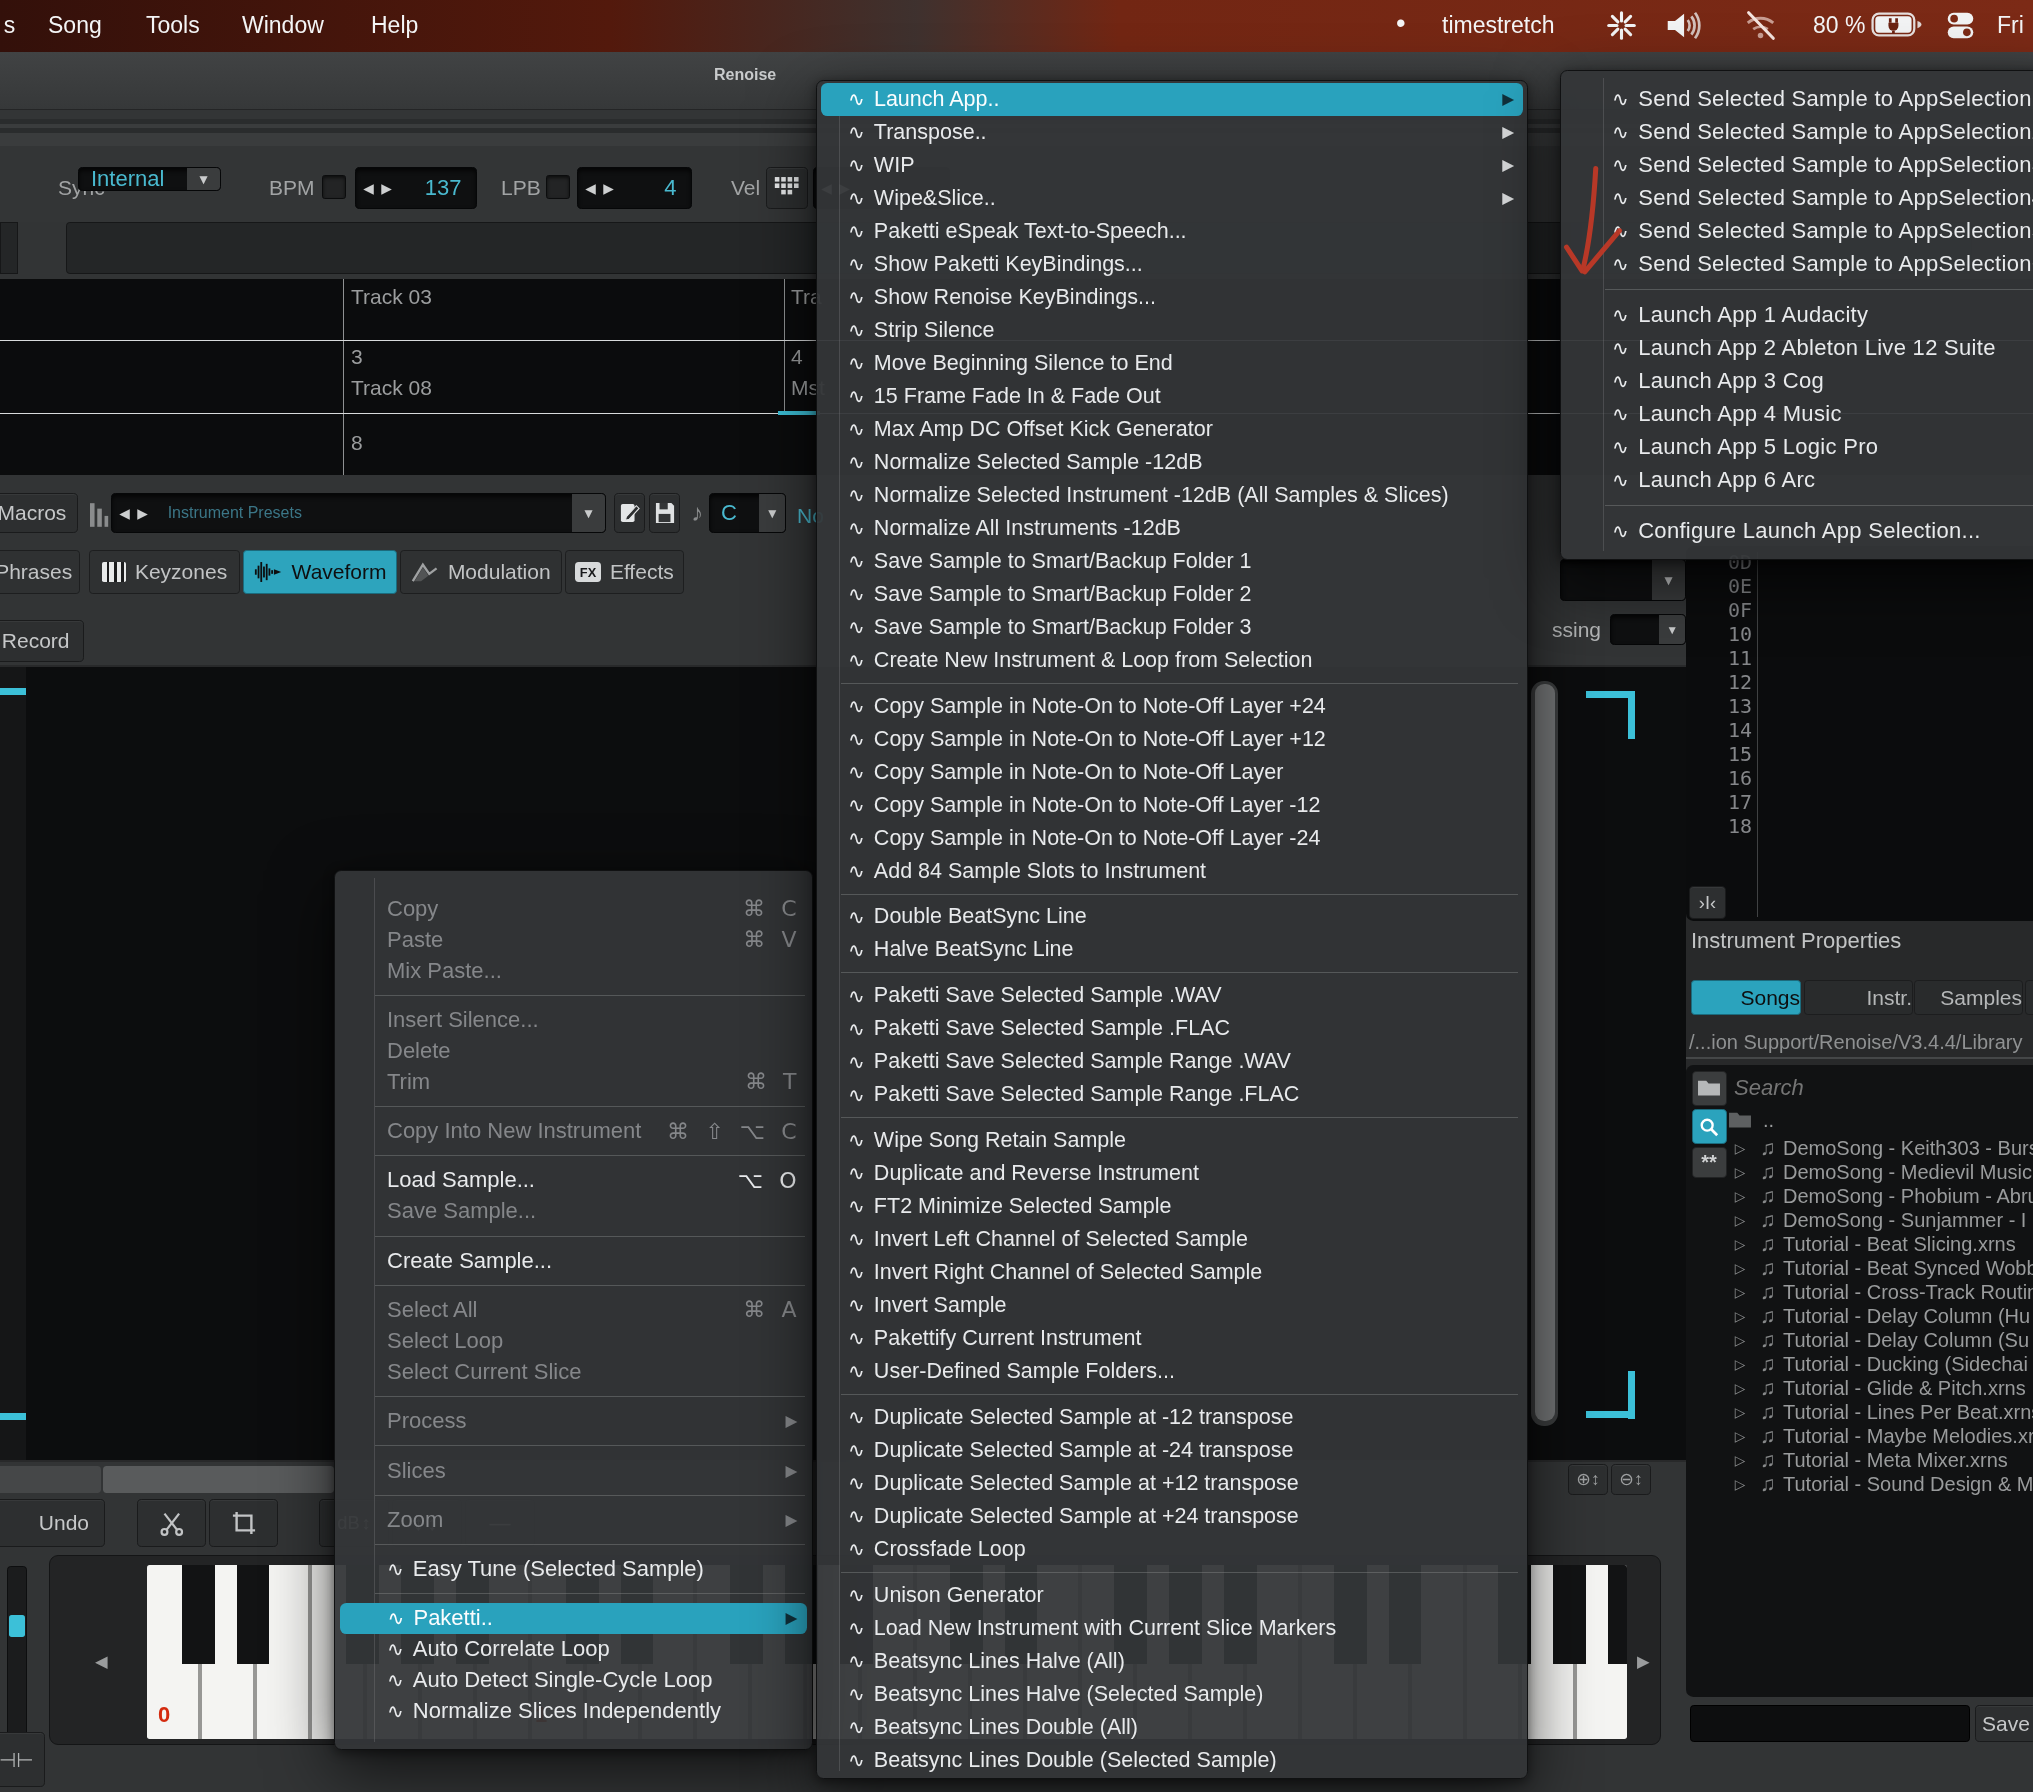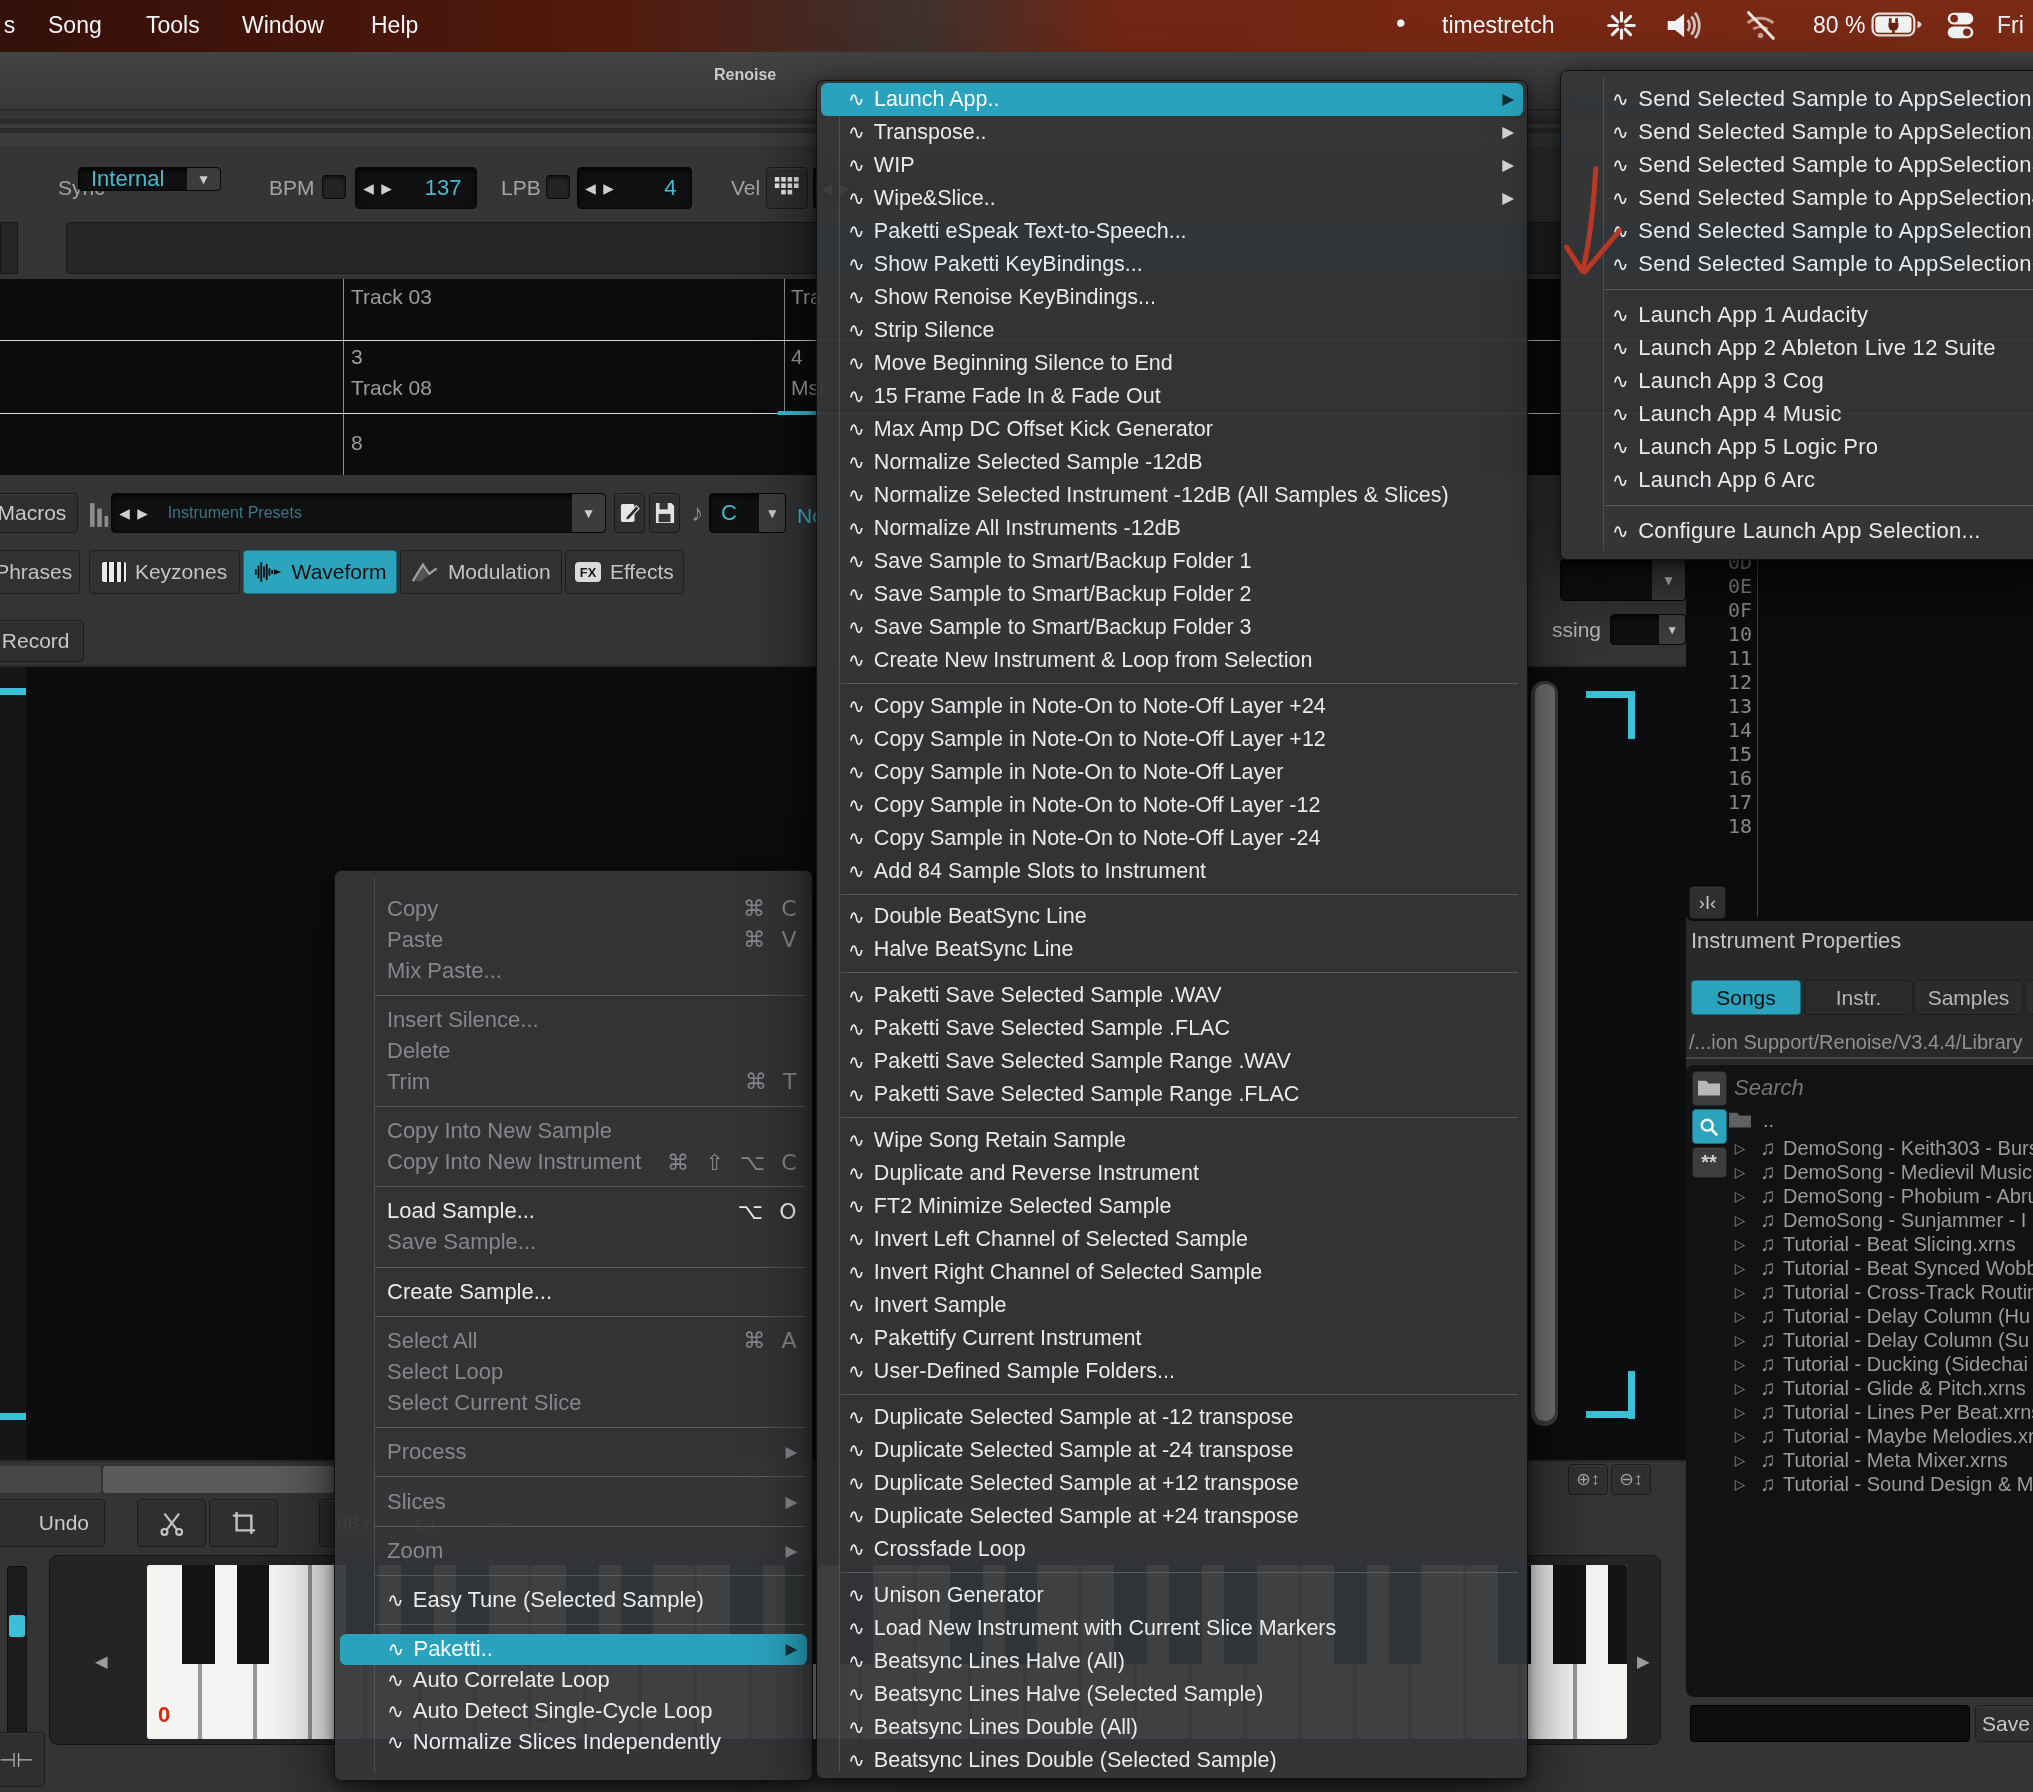--- a/index.html
+++ b/index.html
@@ -72,21 +72,21 @@
   border:0.9px solid #0d0e0f;border-radius:3.7px}
 .sliderH{position:absolute;left:9.1px;top:1615px;width:16.4px;height:22px;background:#3cc0d8;border-radius:2.7px}
 .smallarr{position:absolute;color:#9a9c9d;font-size:16.4px}
 
 .hexpanel{position:absolute;left:1686px;top:546px;width:348px;height:375px;background:#0b0c0d;border-radius:7.3px 0 0 7.3px}
 .hexline{position:absolute;left:1757px;top:552px;width:0.9px;height:365px;background:#404243}
 .hexcol{position:absolute;left:1686px;top:550px;width:66px}
 .hexrow{height:24px;font-size:20px;color:#85878a;font-family:"DejaVu Sans Mono",monospace;text-align:right}
 .rp-title{position:absolute;left:1691px;top:928px;font-size:22px;color:#c2c4c5}
 .rtab{position:absolute;top:980px;height:35px;background:#292b2c;border:0.9px solid #1c1d1e;border-radius:3.7px;
-  display:flex;align-items:center;justify-content:center;font-size:21px;color:#b5b7b8}
+  display:flex;align-items:center;justify-content:flex-end;font-size:21px;color:#b5b7b8}
 .rtab.sel{background:#2ba3bd;color:#0d0e0f;border-color:#1b6b7d}
 .rp-path{position:absolute;left:1689px;top:1031px;width:345px;font-size:20px;color:#8f9192;white-space:nowrap;overflow:hidden}
 .browser{position:absolute;left:1686px;top:1065px;width:348px;height:632px;background:#111213;border-radius:7.3px 0 0 7.3px}
 .sq{position:absolute;width:35px;height:35px;background:#3b3d3e;border:0.9px solid #222324;border-radius:4.6px;
   display:flex;align-items:center;justify-content:center}
 .sq.cyanbg{background:#2ba3bd;border-color:#1b6b7d}
 .search{position:absolute;left:48px;top:7.3px;width:292px;height:31px;background:transparent;border:none;outline:none;
   font-style:italic;font-size:22px;color:#6b6d6e;font-family:inherit}
 .frow{display:flex;align-items:center;height:24px;font-size:20px;color:#999b9c;white-space:nowrap;overflow:hidden}
 .frow .tri{width:24px;text-align:center;color:#8a8c8d;font-size:13.7px;flex:none}
@@ -579,25 +579,20 @@
 
       </div>
       <div class="mi sep">
         
         
         
         
       </div>
       <div class="mi dim">
 
-        <span class="mi-label">Copy Into New Sample</span>
-
-      </div>
-      <div class="mi dim">
-
         <span class="mi-label">Copy Into New Instrument</span>
         <span class="mi-short">⌘ ⇧ ⌥ C</span>
 
       </div>
       <div class="mi sep">
         
         
         
         
       </div>

